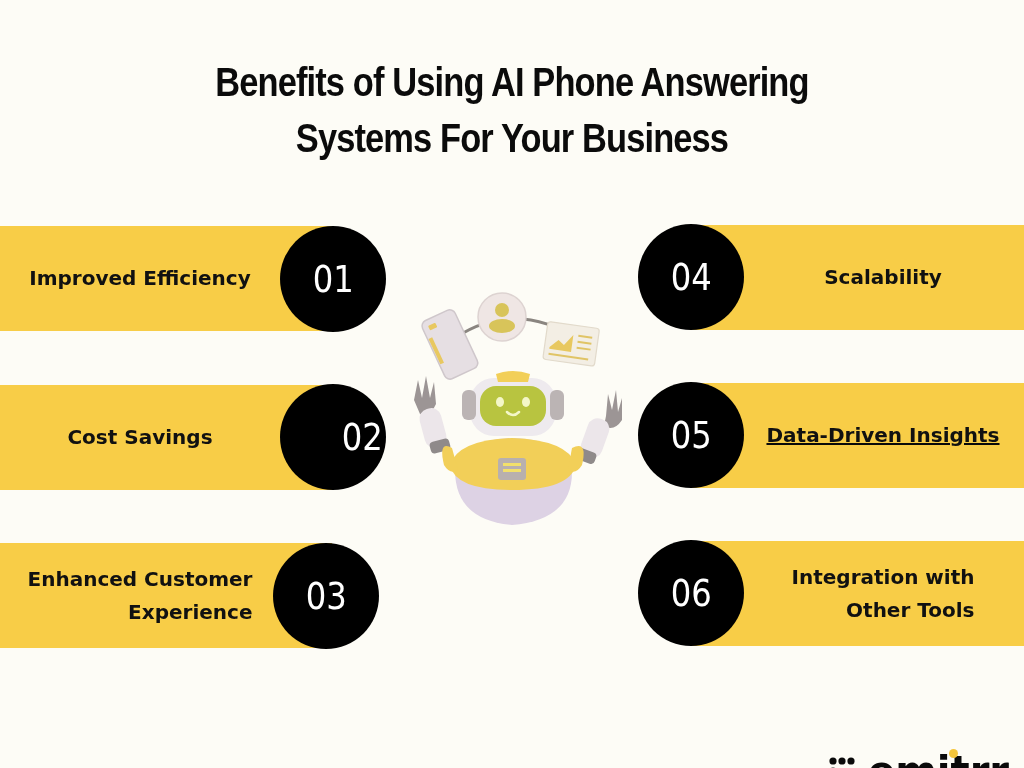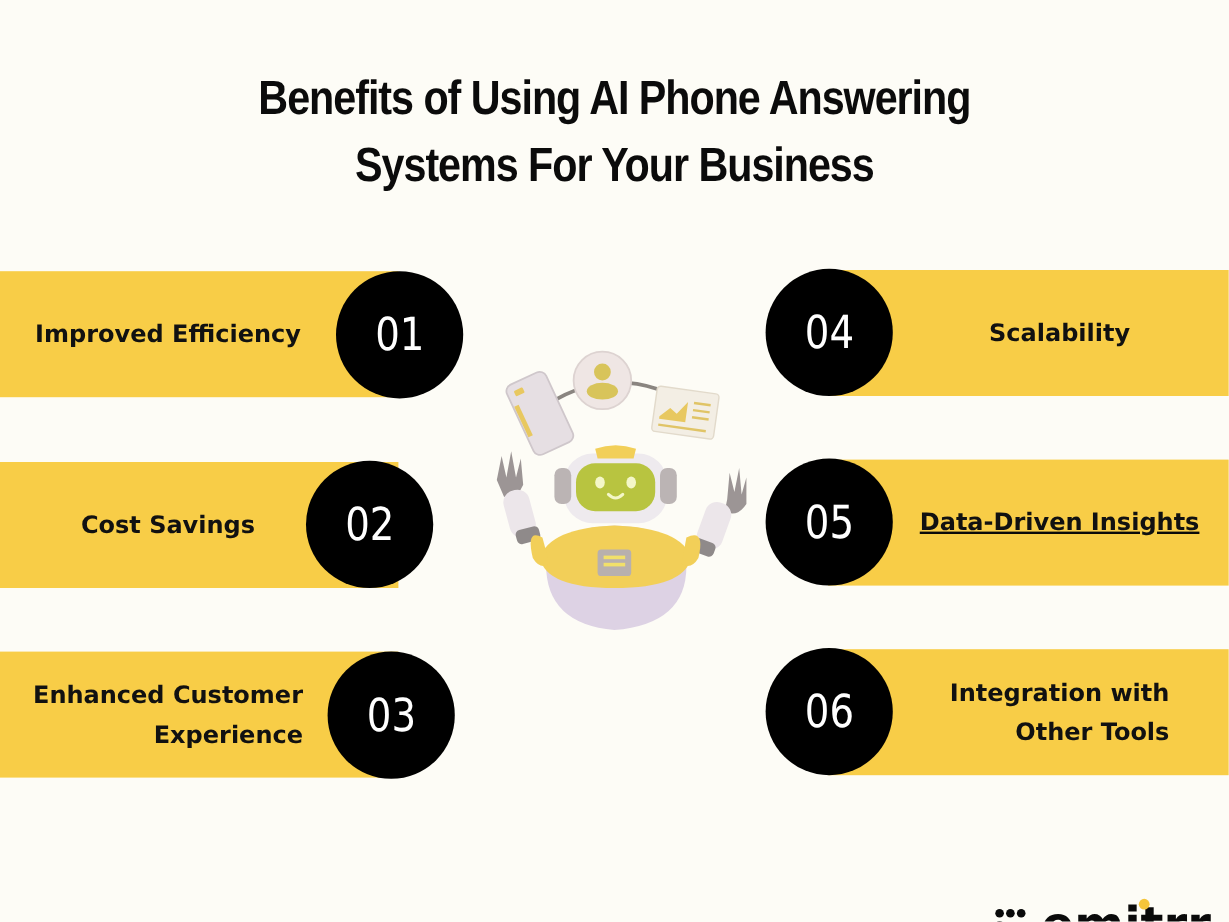--- a/index.html
+++ b/index.html
@@ -93,21 +93,21 @@
 <div class="bar left" style="top:226px;">
   <span class="bar-label">Improved Efficiency</span>
 </div>
 <div class="circle" style="left:280px; top:226px;">
   <span class="circle-num">01</span>
 </div>
 
 <div class="bar left" style="top:385px;">
   <span class="bar-label">Cost Savings</span>
 </div>
-<div class="circle" style="left:255px; top:384px;">
+<div class="circle" style="left:280px; top:384px;justify-content:flex-end;">
   <span class="circle-num">02</span>
 </div>
 
 <div class="bar left" style="top:543px;">
   <span class="bar-label">
     <span>Enhanced Customer</span><br>
     <span>Experience</span>
   </span>
 </div>
 <div class="circle" style="left:273px; top:543px;">

